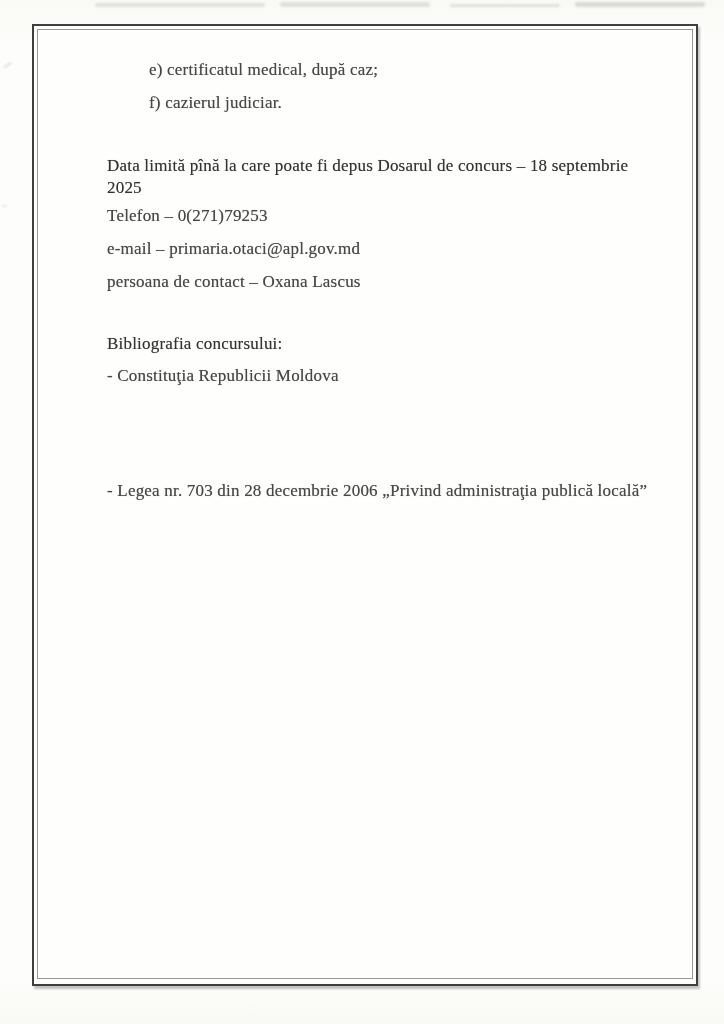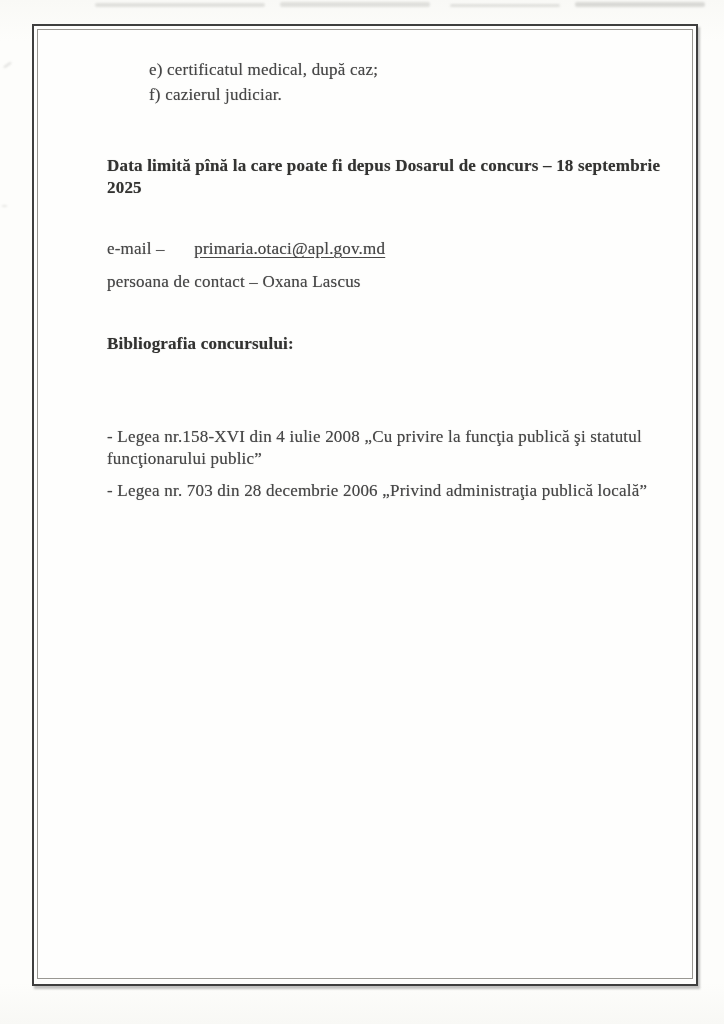--- a/index.html
+++ b/index.html
@@ -32,22 +32,22 @@
     position: absolute;
     left: 107px;
     font-size: 17px;
     line-height: 22px;
     color: #474747;
     white-space: pre;
     letter-spacing: 0.2px;
     text-shadow: 0 0 0.7px rgba(95,95,95,0.65);
   }
   .indent { left: 149px; }
-  .bold { font-weight: bold; color: #333331; }
-  .underline { text-decoration: underline; text-underline-offset: 3px; margin-left: 25px; }
+  .bold { font-weight: normal; color: #333331; }
+  .underline { text-underline-offset: 3px; }
   .smut {
     position: absolute;
     background: #a6a6a2;
     opacity: 0.3;
     filter: blur(1px);
     border-radius: 2px;
   }
   .speck { position: absolute; background: #4a4a4a; border-radius: 1px; }
 </style>
 </head>
@@ -65,33 +65,33 @@
   <div class="speck" style="left:92px;  top:519px; width:2px; height:2px; opacity:0.4;"></div>
 
   <div class="frame">
     <div class="frame-inner"></div>
   </div>
 
   <div class="content">
 
     <div class="line indent" style="top:59px">e) certificatul medical, după caz;</div>
 
-    <div class="line indent" style="top:84px">f) cazierul judiciar.</div>
+    <div class="line indent" style="top:92px">f) cazierul judiciar.</div>
 
     <div class="line bold" style="top:155px">Data limită pînă la care poate fi depus Dosarul de concurs – 18 septembrie
 2025</div>
 
+    <div class="line" style="top:205px">Telefon – 0(271)79253</div>
 
     <div class="line" style="top:238px"><span>e-mail – </span><span class="underline">primaria.otaci@apl.gov.md</span></div>
 
     <div class="line bold" style="top:333px">Bibliografia concursului:</div>
 
     <div class="line" style="top:271px">persoana de contact – Oxana Lascus</div>
 
+    <div class="line" style="top:365px">- Constituţia Republicii Moldova</div>
 
 
-    <div class="line" style="top:426px">- Legea nr.158-XVI din 4 iulie 2008 „Cu privire la funcţia publică şi statutul
-funcţionarului public”</div>
 
     <div class="line" style="top:480px">- Legea nr. 703 din 28 decembrie 2006 „Privind administraţia publică locală”</div>
 
   </div>
 </div>
 
 </body></html>

